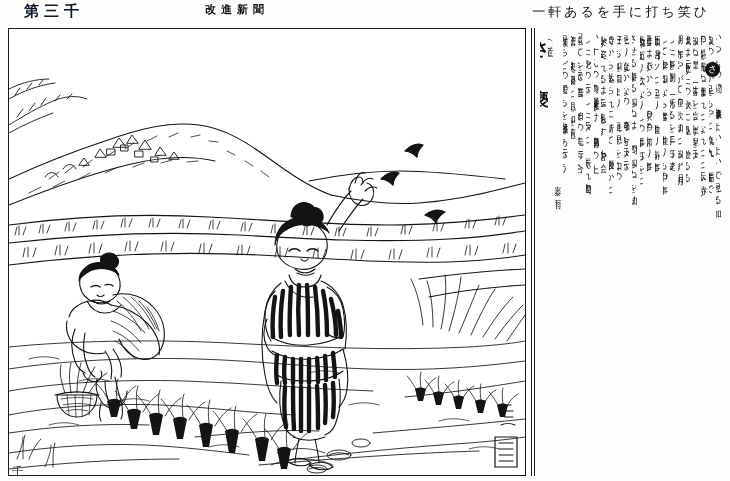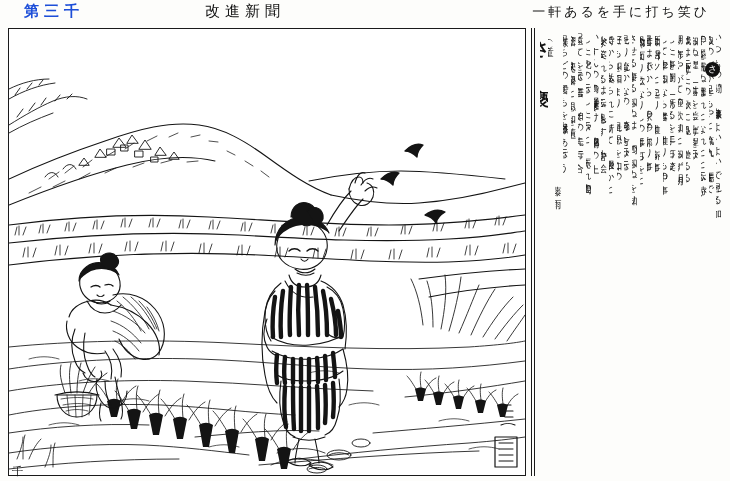--- a/index.html
+++ b/index.html
@@ -30,32 +30,32 @@
     height: 26px;
     box-sizing: border-box;
     padding: 2px 10px 0 10px;
   }
   .masthead .mh-left {
     position: absolute;
     left: 24px;
     top: 2px;
     font-size: 15px;
     letter-spacing: 5px;
-    color: #1d4ed8;
+    color: #0f172a;
     font-family: "DejaVu Sans", sans-serif;
     font-weight: bold;
   }
   .masthead .mh-center {
     position: absolute;
     left: 205px;
     top: 2px;
-    font-size: 15px;
+    font-size: 11px;
     letter-spacing: 5px;
     color: #111;
-    font-weight: normal;
+    font-weight: bold;
   }
   .masthead .mh-right {
     position: absolute;
     right: 20px;
     top: 3px;
     font-size: 13px;
     letter-spacing: 3px;
     color: #111;
   }
 

